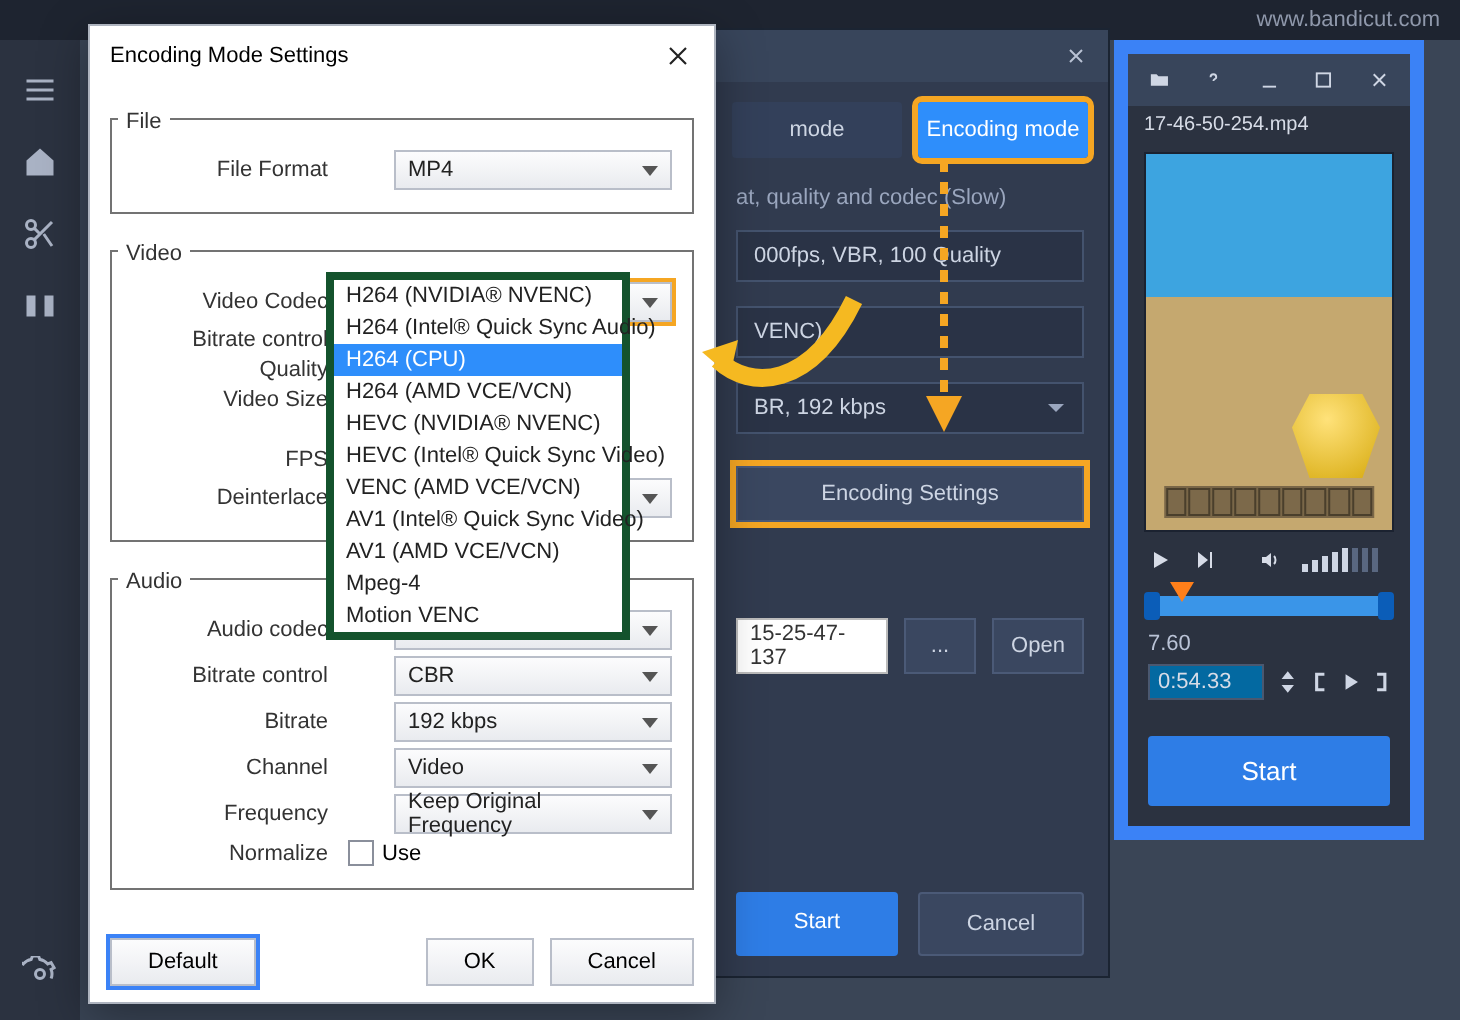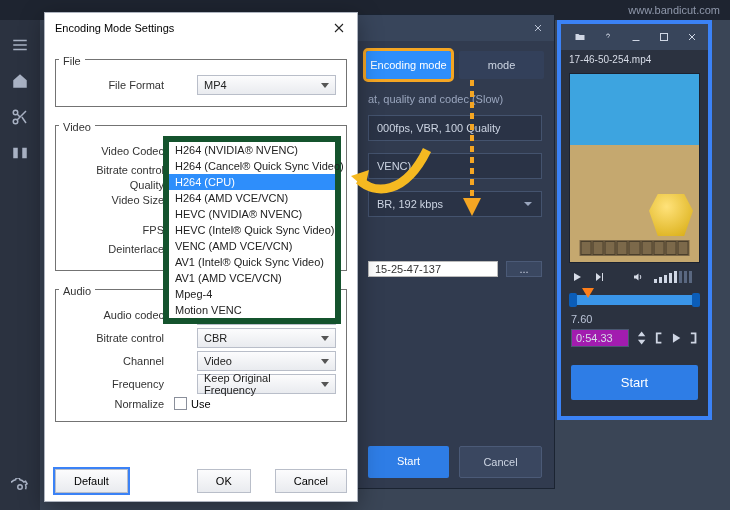--- a/index.html
+++ b/index.html
@@ -6,38 +6,38 @@
 body { width: 730px; height: 510px; background: #ccc; position: relative; overflow: hidden; }
 
 
 .app-bg { position: absolute; inset: 0; background: #3a4556; }
 .sidebar { position: absolute; left: 0; top: 20px; width: 40px; background: #2b3240; bottom: 0; display: flex; flex-direction: column; align-items: center; gap: 18px; padding-top: 16px; }
 .sidebar .sbicon { width: 18px; height: 18px; color: #a9b2c4; }
 .topbar { position: absolute; left: 0; right: 0; top: 0; height: 20px; background: #1e2430; }
 .watermark { position: absolute; right: 10px; top: 4px; color: #8f98ab; font-size: 11px; }
 
 
-.player { position: absolute; right: 18px; top: 20px; width: 155px; height: 400px; background: #2b3240; border: 4px solid #3b82f6; }
+.player { position: absolute; right: 18px; top: 20px; width: 155px; height: 400px; background: #2b3240; border: 7px solid #3b82f6; }
 .player-top { height: 26px; background: #38455b; display: flex; align-items: center; justify-content: flex-end; gap: 16px; padding: 0 10px; color: #cfd6e4; }
 .player-top .pi { width: 12px; height: 12px; }
 .player-title { color: #d7dce7; padding: 4px 8px; font-size: 10px; }
 .preview { margin: 4px 8px; height: 190px; background: linear-gradient(#3da4e0 0 38%, #c5a86f 38% 100%); position: relative; border: 1px solid #1b2230; }
 .hotbar { position: absolute; bottom: 6px; left: 50%; transform: translateX(-50%); width: 86%; height: 16px; background: rgba(60,50,40,0.55); display: flex; gap: 1px; padding: 1px; }
 .hotbar div { flex: 1; background: rgba(130,110,80,0.35); border: 1px solid rgba(0,0,0,0.4); }
 .gold { position: absolute; right: 6px; bottom: 26px; width: 44px; height: 42px; background: radial-gradient(circle at 40% 30%, #ffe27a, #d6a90d); clip-path: polygon(20% 0,80% 0,100% 40%,80% 100%,20% 100%,0 40%); }
 .controls { display: flex; align-items: center; gap: 10px; padding: 4px 10px; color: #d7dce7; }
 .ctl-tri, .ctl-frame { width: 12px; height: 12px; }
 .speaker { margin-left: auto; }
 .timeline { position: relative; margin: 8px 10px; height: 10px; background: #3a95e8; border-radius: 3px; }
 .drag { position: absolute; top: -7px; left: 9%; width: 0; height: 0; border-left: 6px solid transparent; border-right: 6px solid transparent; border-top: 10px solid #ff7f1a; }
 .tl-start, .tl-end { position: absolute; top: -2px; width: 8px; height: 14px; background: #0b5db8; border-radius: 2px; }
 .tl-start { left: -2px; } .tl-end { right: -2px; }
 .times { display: flex; justify-content: space-between; padding: 0 10px; color: #bac3d6; }
 .times-row2 { display: flex; gap: 8px; padding: 4px 10px; color: #d7dce7; align-items: center; }
-.times-row2 input { width: 58px; background: #a21caf; border: 1px solid #4a5870; color: #d7dce7; padding: 2px 4px; }
+.times-row2 input { width: 58px; background: #0369a1; border: 1px solid #4a5870; color: #d7dce7; padding: 2px 4px; }
 .brac { width: 10px; height: 12px; display: inline-block; }
 .start-btn { margin: 14px 10px; background: #2e7de6; color: #fff; text-align: center; padding: 10px 0; border-radius: 2px; cursor: pointer; font-size: 13px; }
 
 
 .mid { position: absolute; left: 355px; top: 14px; width: 200px; height: 475px; background: #313b4f; border: 1px solid #1b2432; color: #cdd5e3; }
 .mid-top { height: 26px; background: #38455b; display: flex; align-items: center; gap: 16px; padding: 0 10px; color: #b9c2d4; }
 .mid-row { display: flex; gap: 8px; margin: 10px; }
 .mid-modebtn { flex: 1; text-align: center; padding: 8px 0; background: #33405a; border-radius: 2px; color: #cdd5e3; }
 .mid-modebtn.active { background: #2e8efb; color: #fff; outline: 3px solid #f5a623; }
 .mid-desc { padding: 4px 12px; color: #9aa6be; }
@@ -57,25 +57,25 @@
 .dlg-title { display: flex; align-items: center; padding: 7px 10px; font-size: 12px; }
 .dlg-title .x { margin-left: auto; width: 16px; height: 16px; }
 .grp { margin: 4px 10px 2px; }
 .grp-label { color: #333; font-size: 11px; position: relative; top: 8px; left: 4px; background: #fff; padding: 0 4px; display: inline-block; }
 .grp-box { border: 1px solid #737373; padding: 12px 10px 8px; }
 .row { display: flex; align-items: center; margin: 3px 0; gap: 10px; }
 .row label { width: 98px; text-align: right; color: #333; }
 .sel { flex: 1; height: 20px; border: 1px solid #b9bec9; background: linear-gradient(#fcfcfd,#e9ebef); padding: 0 18px 0 6px; display: flex; align-items: center; position: relative; color: #222; margin-left: 23px; }
 .sel::after { content: ""; position: absolute; right: 6px; top: 7px; border-left: 4px solid transparent; border-right: 4px solid transparent; border-top: 5px solid #555; }
 .sel.hi { outline: 2px solid #f5a623; }
-.drop { position: absolute; left: 163px; top: 136px; width: 178px; background: #fff; border: 6px solid #14532d; z-index: 10; }
+.drop { position: absolute; left: 163px; top: 136px; width: 152px; background: #fff; border: 4px solid #14532d; z-index: 10; }
 .drop .opt { padding: 2px 6px; color: #222; white-space: nowrap; }
 .drop .opt.sel-on { background: #2e8efb; color: #fff; }
 .chk { width: 13px; height: 13px; border: 1px solid #8a8f9b; margin-right: 4px; }
-.dlg-bottom { display: flex; gap: 24px; padding: 8px 10px; margin-top: auto; }
+.dlg-bottom { display: flex; gap: 8px; padding: 8px 10px; margin-top: auto; }
 .dlg-bottom .db { padding: 5px 18px; border: 1px solid #b9bec9; background: linear-gradient(#fcfcfd,#e9ebef); }
 .dlg-bottom .db.default { outline: 2px solid #3b82f6; }
 .dlg-bottom .spacer { flex: 1; }
 
 .curved-arrow { position: absolute; left: 345px; top: 140px; width: 88px; height: 60px; pointer-events: none; z-index: 30; }
 .down-arrow { position: absolute; left: 457px; top: 80px; width: 30px; height: 140px; pointer-events: none; z-index: 5; }
 svg { display: block; }
 </style>
 </head>
 <body>
@@ -192,40 +192,42 @@
   </div>
 
   <div class="mid" style="display:flex;flex-direction:column">
     <div class="mid-top">
       <span style="flex:1"></span>
       <svg width="12" height="12" viewBox="0 0 24 24" stroke="#b9c2d4" stroke-width="2">
           <path d="M6 6l12 12M18 6L6 18"></path>
         </svg>
     </div>
     <div class="mid-row">
+      <div class="mid-modebtn">mode</div>
       <div class="mid-modebtn active">Encoding mode</div>
-      <div class="mid-modebtn">mode</div>
     </div>
     <div class="mid-desc">at, quality and codec (Slow)</div>
     <div class="mid-field">
         <span>000fps, VBR, 100 Quality</span>
       </div>
     <div class="mid-field">
         <span>VENC)</span>
       </div>
     <div class="mid-field">
         <span>BR, 192 kbps</span>
         <svg style="margin-left:auto" width="10" height="10" viewBox="0 0 10 10" fill="#9aa6be">
           <path d="M1 3l4 4 4-4z"></path>
         </svg>
       </div>
+    <div class="enc-settings">Encoding Settings</div>
     <div style="height:30px"></div>
     <div class="open-row">
       <div class="p">15-25-47-137</div>
       <div class="btn">...</div>
+      <div class="btn" style="width:46px">Open</div>
     </div>
     <div class="mid-gap"></div>
     <div class="mid-bottom">
       <div class="b start">Start</div>
       <div class="b cancel">Cancel</div>
     </div>
   </div>
 </div>
 
 <div class="dlg">
@@ -281,20 +283,24 @@
     <div class="grp-box">
       <div class="row">
           <label>Audio codec</label>
           <div class="sel">AAC</div>
         </div>
       <div class="row">
           <label>Bitrate control</label>
           <div class="sel">CBR</div>
         </div>
       <div class="row">
+          <label>Bitrate</label>
+          <div class="sel">192 kbps</div>
+        </div>
+      <div class="row">
           <label>Channel</label>
           <div class="sel">Video</div>
         </div>
       <div class="row">
           <label>Frequency</label>
           <div class="sel">Keep Original Frequency</div>
         </div>
       <div class="row">
           <label>Normalize</label>
           <div style="flex:1;display:flex;align-items:center">
@@ -308,21 +314,21 @@
   <div class="dlg-bottom">
     <div class="db default">Default</div>
     <div class="spacer"></div>
     <div class="db">OK</div>
     <div class="db">Cancel</div>
   </div>
 </div>
 
 <div class="drop" id="codec-drop">
     <div class="opt">H264 (NVIDIA® NVENC)</div>
-    <div class="opt">H264 (Cancel® Quick Sync Video)</div>
+    <div class="opt">H264 (Intel® Quick Sync Audio)</div>
     <div class="opt sel-on">H264 (CPU)</div>
     <div class="opt">H264 (AMD VCE/VCN)</div>
     <div class="opt">HEVC (NVIDIA® NVENC)</div>
     <div class="opt">HEVC (Intel® Quick Sync Video)</div>
     <div class="opt">VENC (AMD VCE/VCN)</div>
     <div class="opt">AV1 (Intel® Quick Sync Video)</div>
     <div class="opt">AV1 (AMD VCE/VCN)</div>
     <div class="opt">Mpeg-4</div>
     <div class="opt">Motion VENC</div>
   </div>

